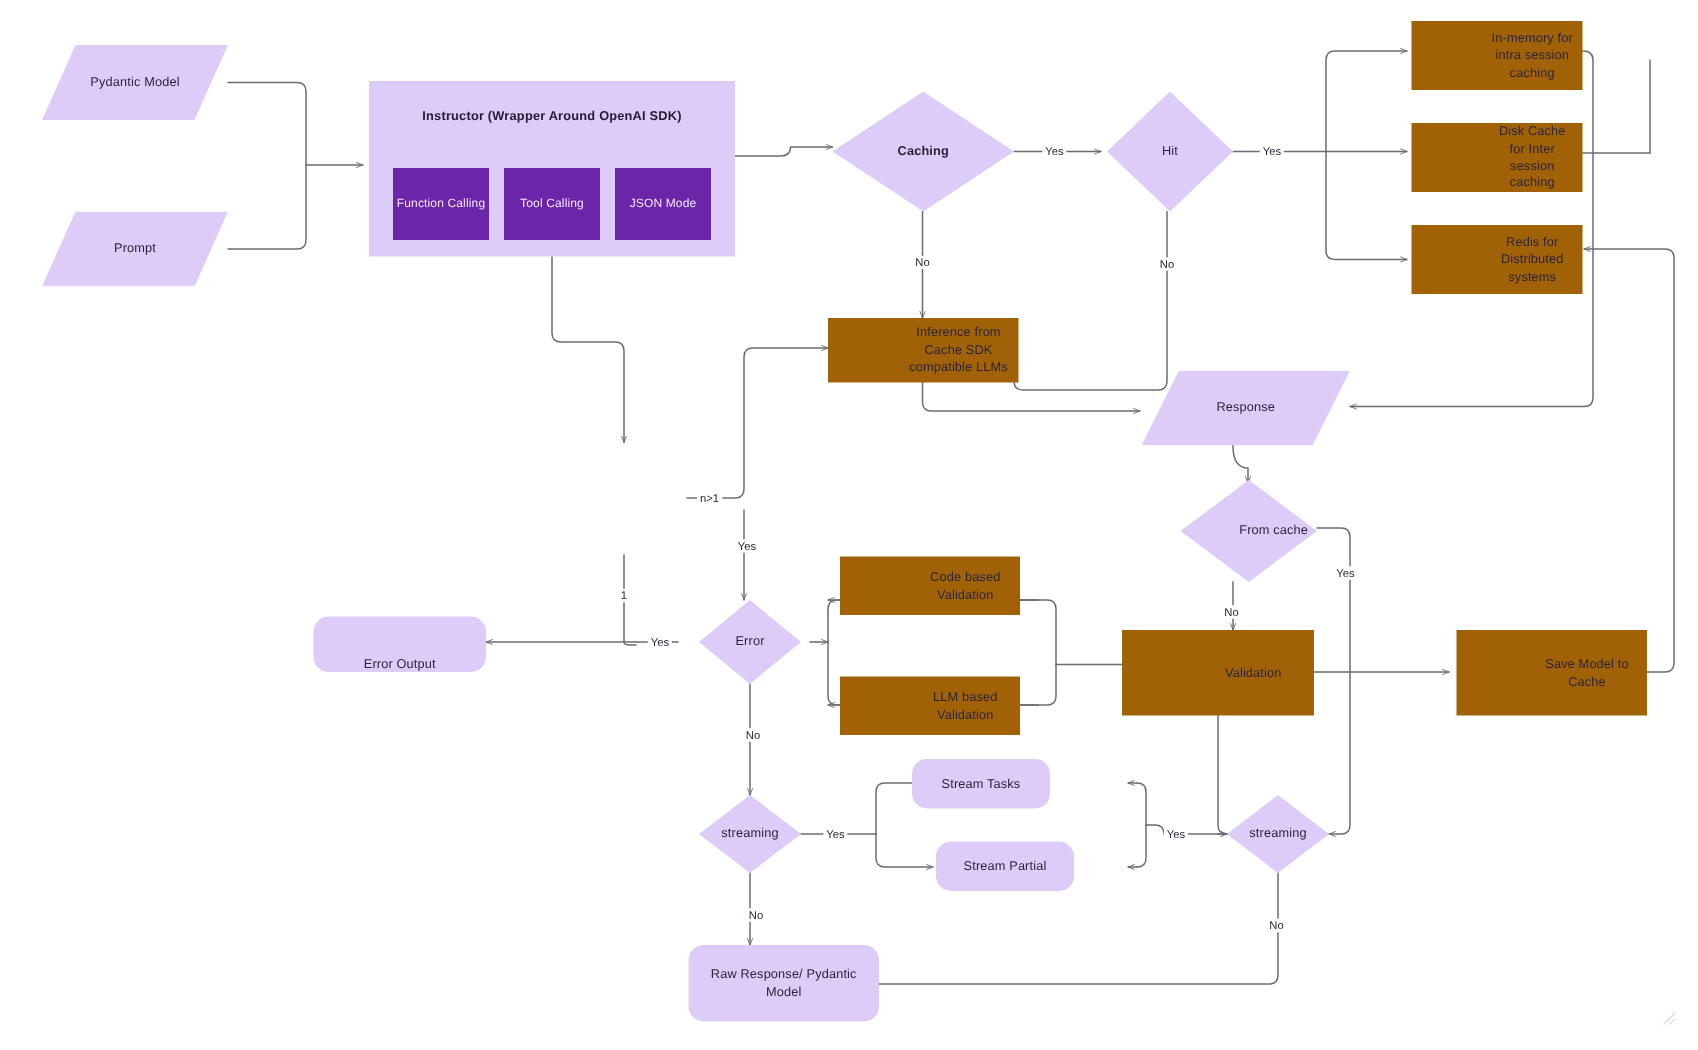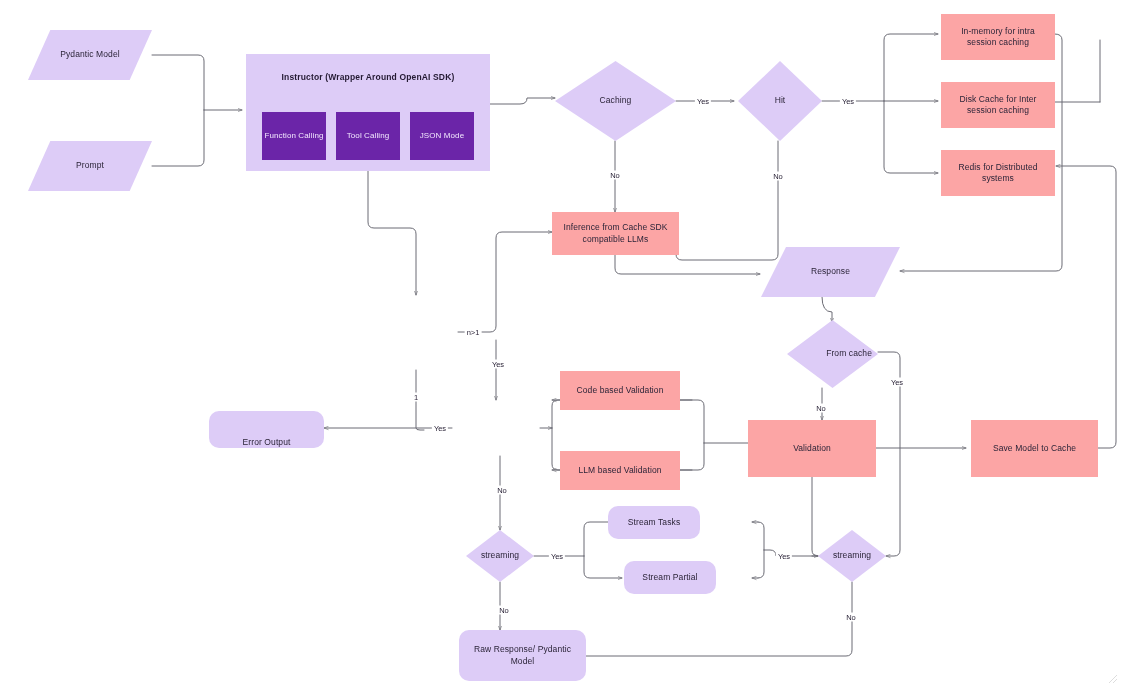--- a/index.html
+++ b/index.html
@@ -37,21 +37,22 @@
     letter-spacing: 0.1px;
   }
   .node .lbl {
     position: relative;
     z-index: 3;
     padding: 0 6px;
     white-space: pre-line;
   }
   
   .rect {
-    background: #fca5a5;
+    background: #a16207;
+    padding-left: 47px;
   }
   
   .round {
     background: #DDCCF7;
     border-radius: 10px;
   }
   
   .para {
     background: transparent;
   }
@@ -238,21 +239,21 @@
       </div>
       <div class="chip">
         <span>Tool Calling</span>
       </div>
       <div class="chip">
         <span>JSON Mode</span>
       </div>
     </div>
   </div>
 
-  <div class="node diamond" style="left:555px; top:61px; width:121px; height:80px;">
+  <div class="node diamond" style="left:555px; top:61px; width:121px; height:80px;font-weight:bold;">
     <span class="lbl">Caching</span>
   </div>
 
   <div class="node diamond" style="left:738px; top:61px; width:84px; height:80px;">
     <span class="lbl">Hit</span>
   </div>
 
   <div class="node rect" style="left:941px; top:14px; width:114px; height:46px;">
     <span class="lbl">In-memory for intra session caching</span>
   </div>
@@ -279,20 +280,23 @@
 
   <div class="node rect" style="left:748px; top:420px; width:128px; height:57px;text-align:center;">
     <span class="lbl">Validation</span>
   </div>
 
   <div class="node rect" style="left:971px; top:420px; width:127px; height:57px;">
     <span class="lbl">Save Model to Cache</span>
   </div>
 
 
+  <div class="node diamond" style="left:466px; top:400px; width:68px; height:56px;">
+    <span class="lbl">Error</span>
+  </div>
 
   <div class="node round" style="left:209px; top:411px; width:115px; height:37px;align-items:flex-end;">
     <span class="lbl">Error Output</span>
   </div>
 
   <div class="node rect" style="left:560px; top:371px; width:120px; height:39px;">
     <span class="lbl">Code based Validation</span>
   </div>
 
   <div class="node rect" style="left:560px; top:451px; width:120px; height:39px;">

